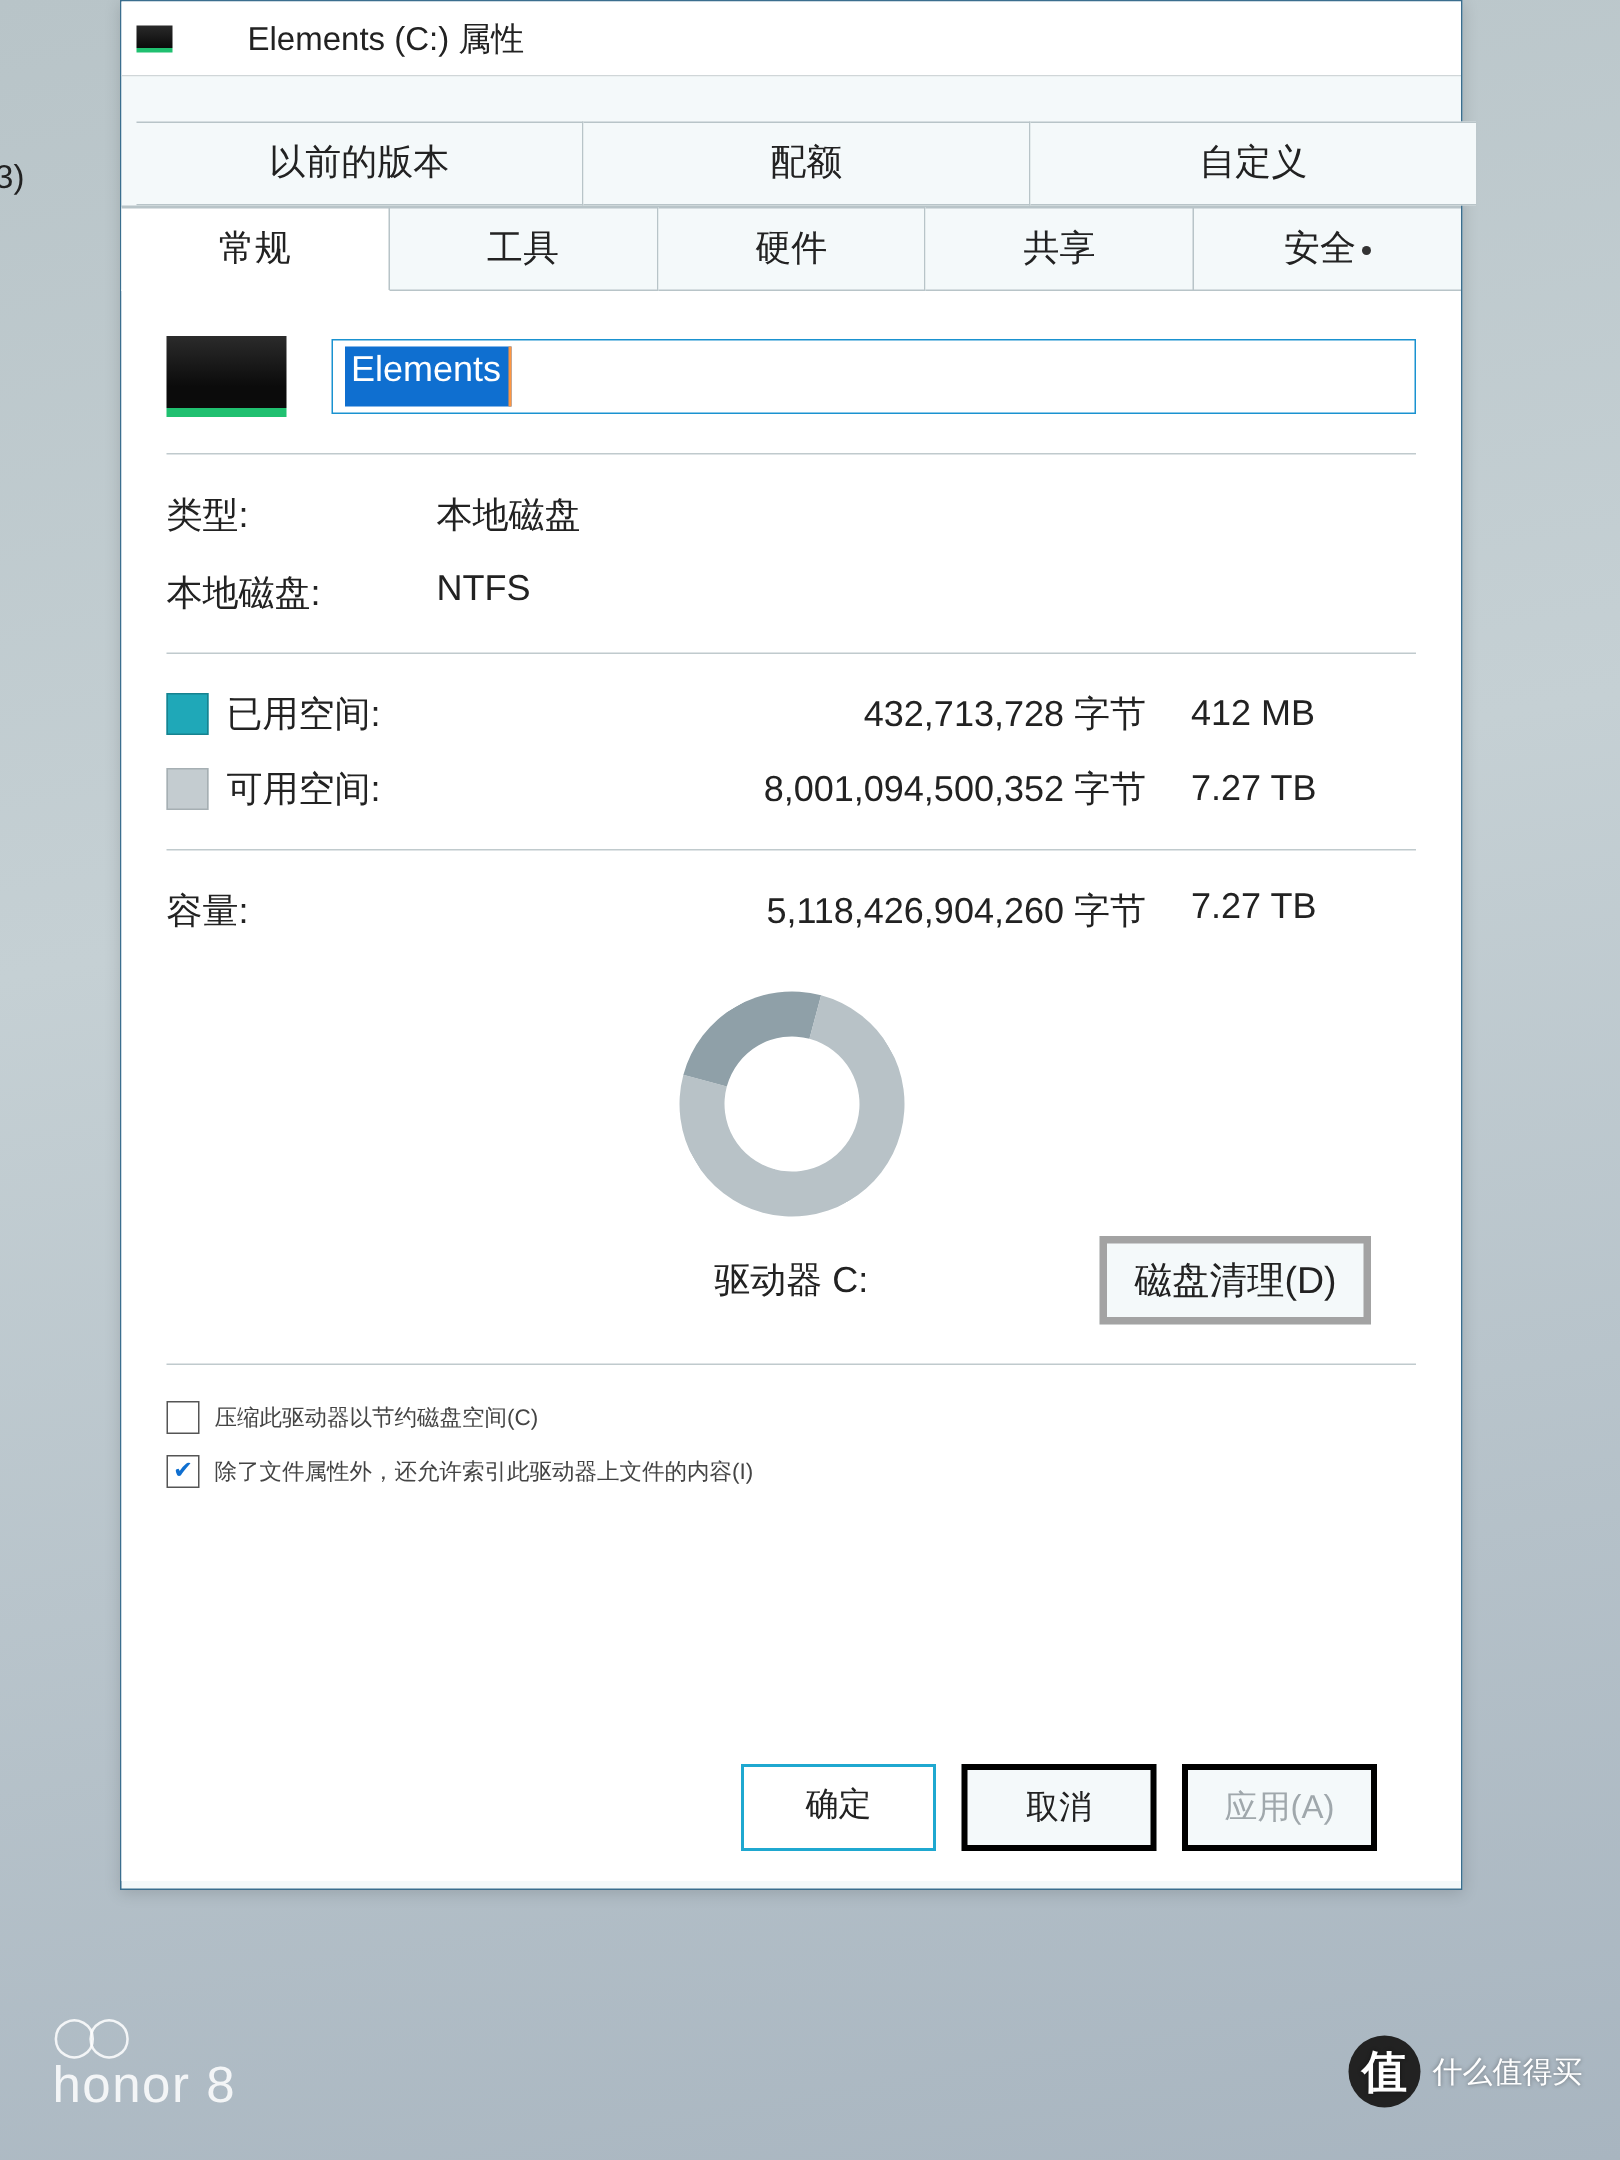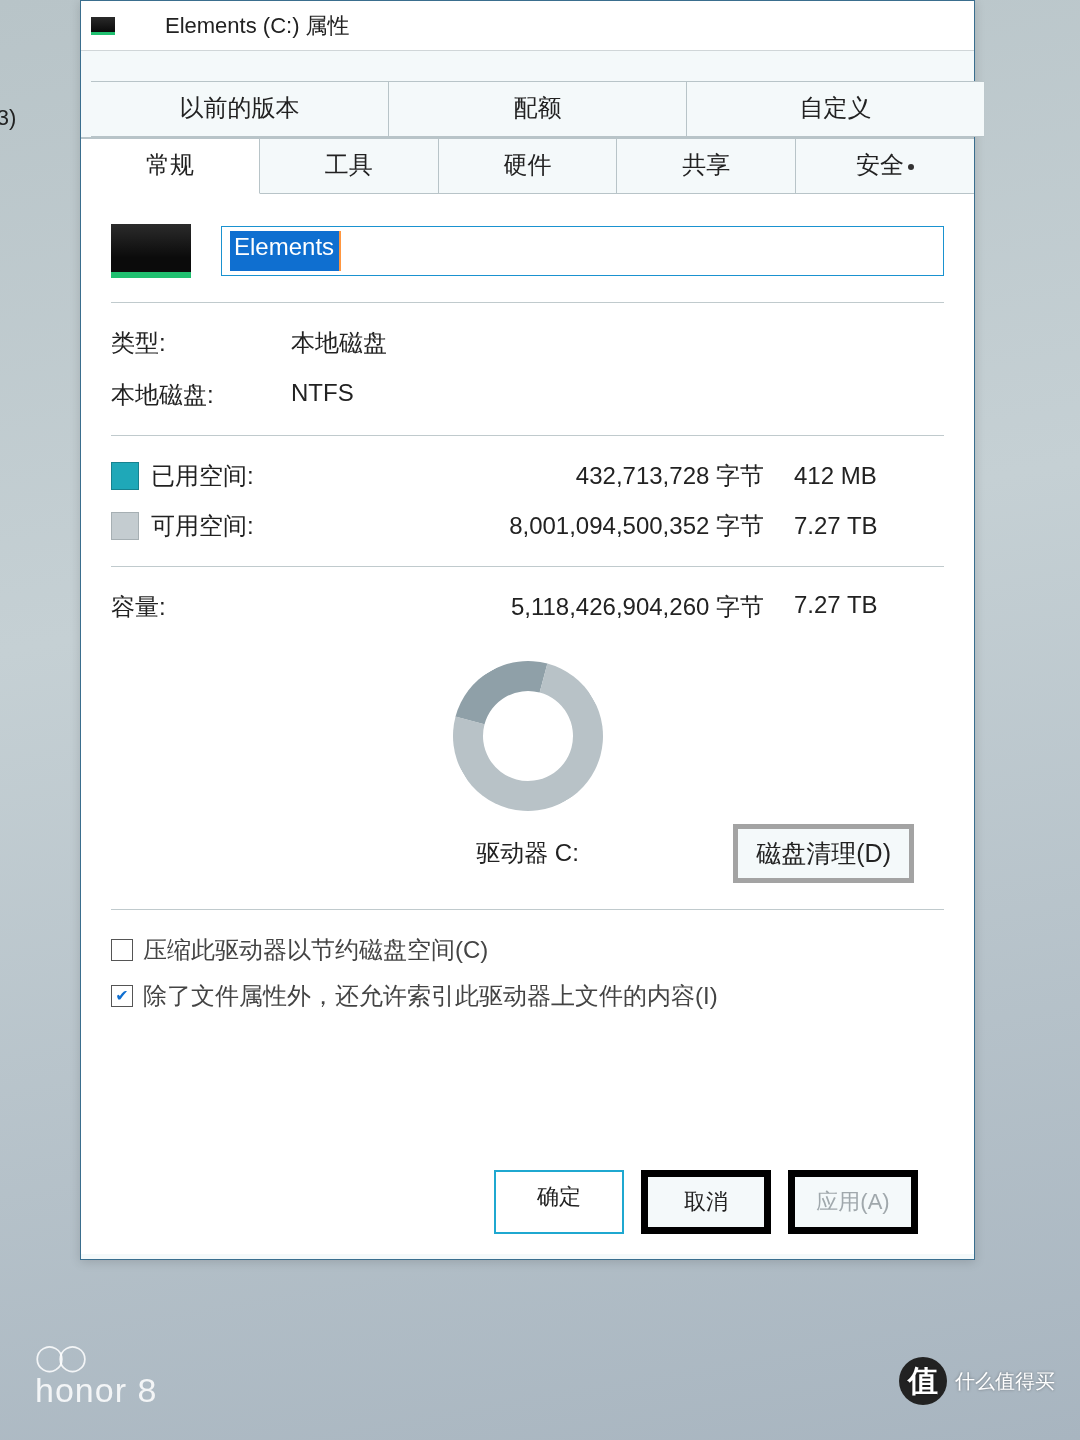--- a/index.html
+++ b/index.html
@@ -170,21 +170,21 @@
     border: 5px solid #a3a3a3;
     background: #f4f9fa;
     padding: 8px 18px;
     font-size: 25px;
     cursor: default;
   }
   .check-row {
     display: flex;
     align-items: center;
     gap: 10px;
-    font-size: 24px;
+    font-size: 15px;
     color: #444;
     margin-top: 14px;
   }
   .cb {
     width: 22px; height: 22px;
     border: 1.5px solid #555;
     display: inline-flex;
     align-items: center;
     justify-content: center;
     font-size: 16px;
@@ -196,21 +196,21 @@
     position: absolute;
     bottom: 20px;
     right: 56px;
     display: flex;
     gap: 17px;
   }
   .btn {
     min-width: 130px;
     text-align: center;
     padding: 10px 20px;
-    border: 7px solid #000000;
+    border: 4px solid #000000;
     background: #f4f9fa;
     font-size: 22px;
   }
   .btn.primary { border: 2px solid #1fa8d0; background: #fff; }
   .btn.disabled { color: #a0a8ac; }
   .watermark {
     position: absolute;
     bottom: 35px;
     right: 25px;
     display: flex;

